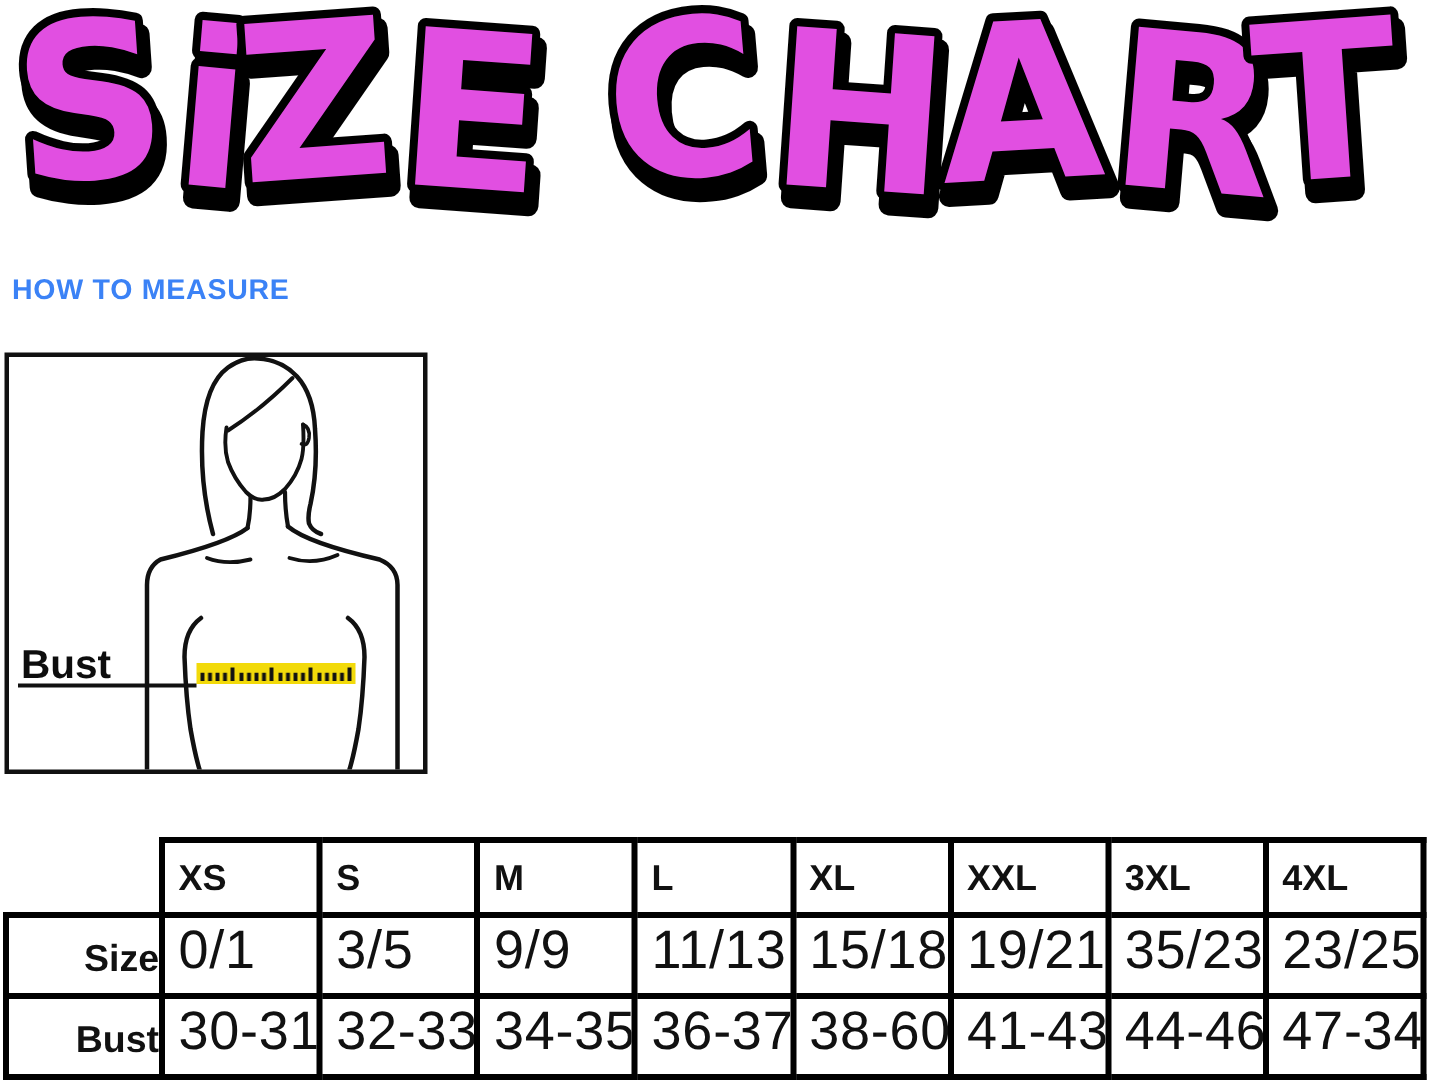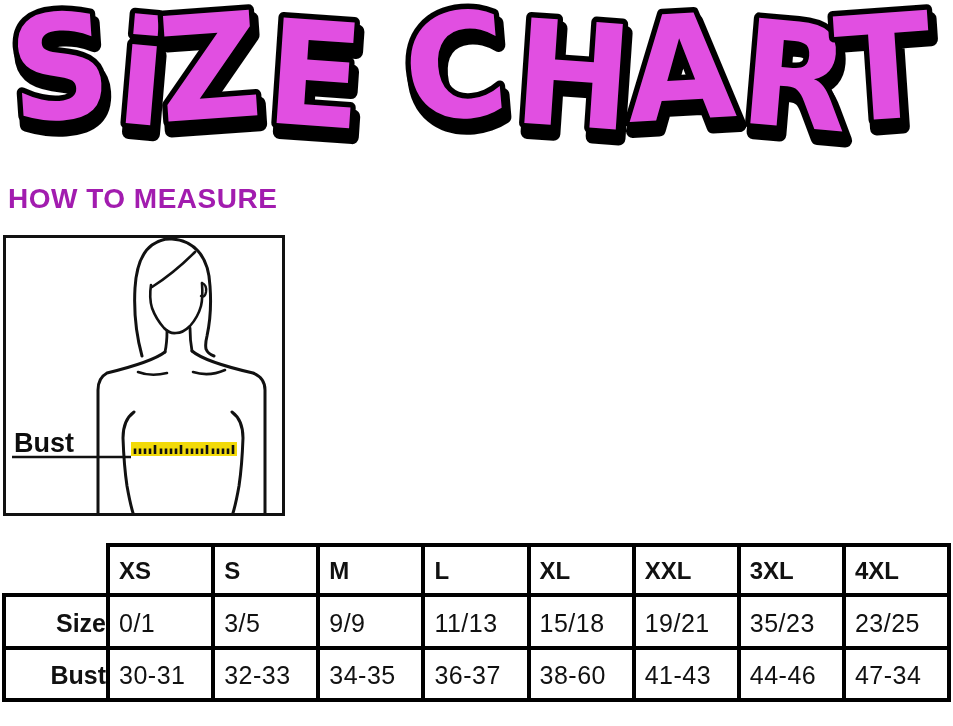--- a/index.html
+++ b/index.html
@@ -3,46 +3,46 @@
 <meta charset="utf-8">
 <style>
   html,body{margin:0;padding:0;background:#fff;}
   #canvas{position:relative;width:953px;height:726px;background:#fff;overflow:hidden;
           font-family:"Liberation Sans",sans-serif;color:#111;}
 
   
   #title-svg{position:absolute;left:5px;top:0;overflow:visible;}
 
   
-  .htm-heading{position:absolute;left:8px;top:183px;font-size:28px;font-weight:bold;
-               letter-spacing:.5px;color:#a21caf;}
+  .htm-heading{position:absolute;left:8px;top:183px;font-size:19px;font-weight:bold;
+               letter-spacing:.5px;color:#3b82f6;}
 
   
   .figure-box{position:absolute;left:3px;top:235px;width:282px;height:281px;
               border:3px solid #111;box-sizing:border-box;background:#fff;}
 
   
   .chest-block{position:absolute;left:331px;top:284px;width:600px;}
   .chest-heading{font-size:50px;line-height:54px;font-weight:400;color:#1a1a1a;
                  transform:scaleX(.78);transform-origin:left center;margin:0 0 4px 0;}
   .chest-line{font-size:33px;line-height:44px;font-weight:400;color:#1a1a1a;
               transform:scaleX(.93);transform-origin:left center;}
 
   
-  .size-table{position:absolute;left:2px;top:543px;width:949px;
+  .size-table{position:absolute;left:2px;top:558px;width:949px;
               border-collapse:collapse;table-layout:fixed;}
   .size-table td{border:4px solid #000;vertical-align:bottom;
                  padding:0 0 8px 9px;overflow:hidden;white-space:nowrap;}
   .size-table td.ghost{border:none;}
   .size-table tr.hdr{height:50px;}
   .size-table tr.r1{height:53px;}
   .size-table tr.r2{height:52px;}
   .col-hdr{font-weight:bold;font-size:24px;}
   .row-label{font-weight:bold;font-size:25px;padding-left:10px !important;text-align:right;}
-  .cell-val{font-weight:400;font-size:25px;letter-spacing:.5px;}
+  .cell-val{font-weight:400;font-size:36px;letter-spacing:.5px;}
 </style>
 </head>
 <body>
 
 <div id="canvas">
 
   <svg id="title-svg" width="941" height="150" viewBox="0 0 941 150">
     <text x="11" y="131" font-family="DejaVu Sans, sans-serif" font-weight="bold" font-size="145" fill="#000" stroke="#000" stroke-width="14" stroke-linejoin="round" paint-order="stroke" textLength="922" lengthAdjust="spacingAndGlyphs" rotate="-4 5 -4 4 0 -5 4 -3 5 -4">SiZE CHART</text>
     <text x="8" y="122" font-family="DejaVu Sans, sans-serif" font-weight="bold" font-size="145" stroke="#000" stroke-width="11" stroke-linejoin="round" paint-order="stroke" textLength="922" lengthAdjust="spacingAndGlyphs" rotate="-4 5 -4 4 0 -5 4 -3 5 -4" fill="#E14FE1">SiZE CHART</text>
   </svg>

